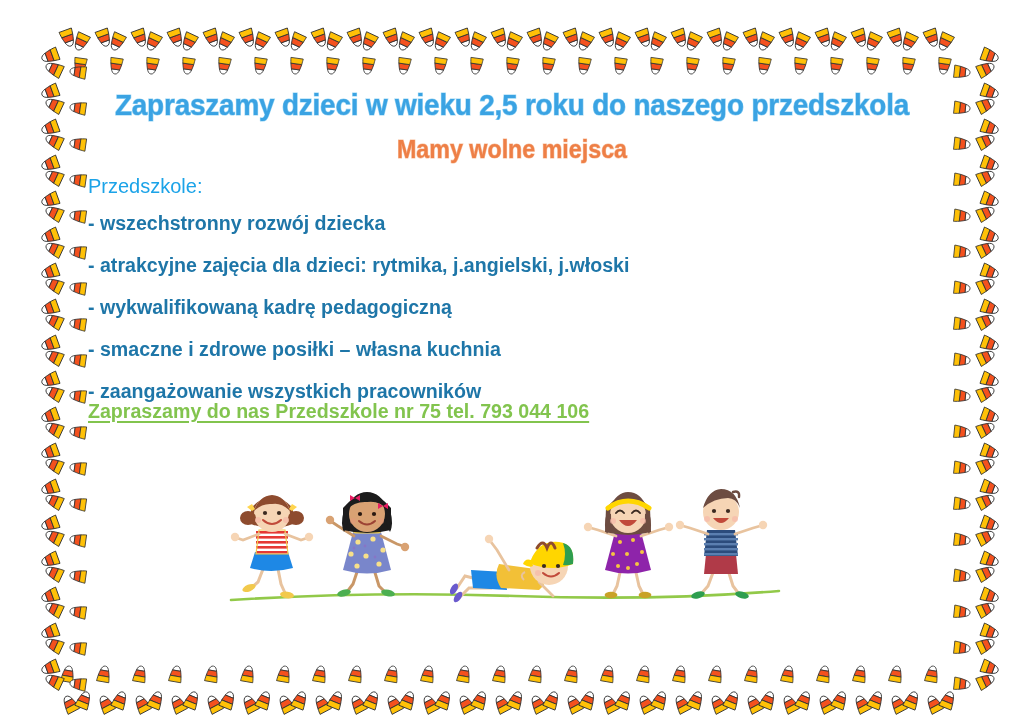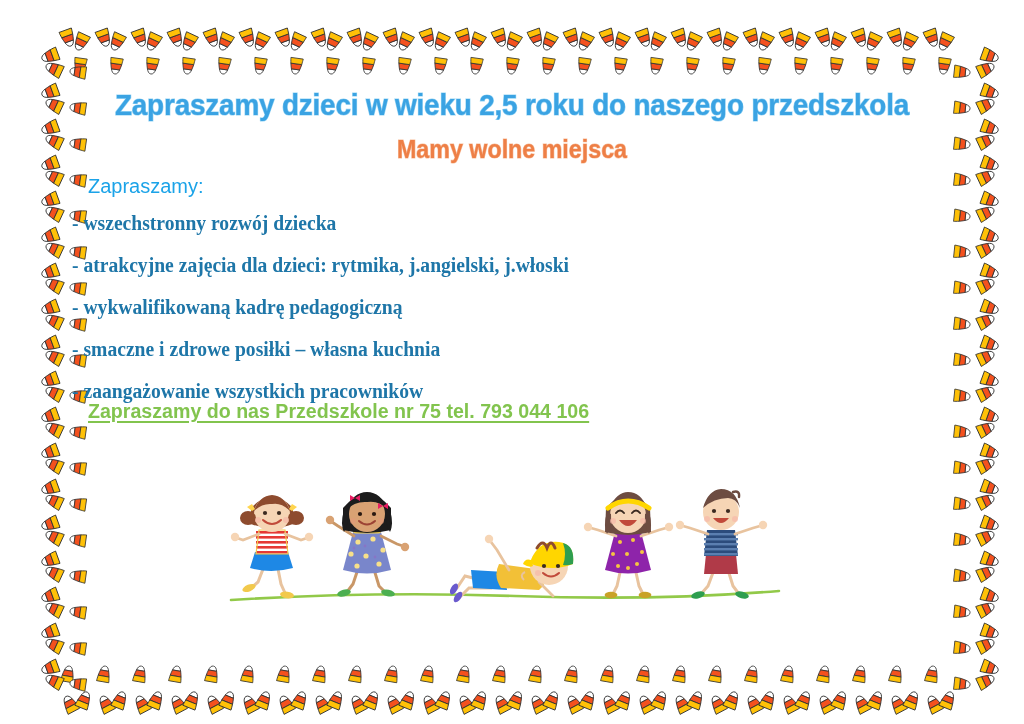--- a/index.html
+++ b/index.html
@@ -74,23 +74,22 @@
     position:absolute;
     left:88px; top:175px;
     font-size:20px;
     font-weight:normal;
     color:#1BA3E8;
     white-space:nowrap;
   }
 
   .bullets{
     position:absolute;
-    left:72px; top:213px;
+    left:88px; top:213px;
     width:860px;
-    font-family:Liberation Serif, serif;
   }
   .bullet{
     font-size:20px;
     font-weight:bold;
     color:#1E76A8;
     line-height:1;
     margin-bottom:22px;
     white-space:nowrap;
     transform:scaleX(0.98);
     transform-origin:0 50%;
@@ -1932,21 +1931,21 @@
         </svg>
       </div>
     </div>
 
   <div class="content">
 
     <div class="title">Zapraszamy dzieci w wieku 2,5 roku do naszego przedszkola</div>
 
     <div class="subtitle">Mamy wolne miejsca</div>
 
-    <div class="intro">Zapraszamy:</div>
+    <div class="intro">Przedszkole:</div>
 
     <div class="bullets">
       <div class="bullet">- wszechstronny rozwój dziecka</div>
       <div class="bullet">- atrakcyjne zajęcia dla dzieci: rytmika, j.angielski, j.włoski</div>
       <div class="bullet">- wykwalifikowaną  kadrę pedagogiczną</div>
       <div class="bullet">- smaczne i zdrowe posiłki – własna kuchnia</div>
       <div class="bullet">- zaangażowanie wszystkich pracowników</div>
     </div>
 
     <div class="contact">Zapraszamy do nas Przedszkole nr 75 tel. 793 044 106</div>

